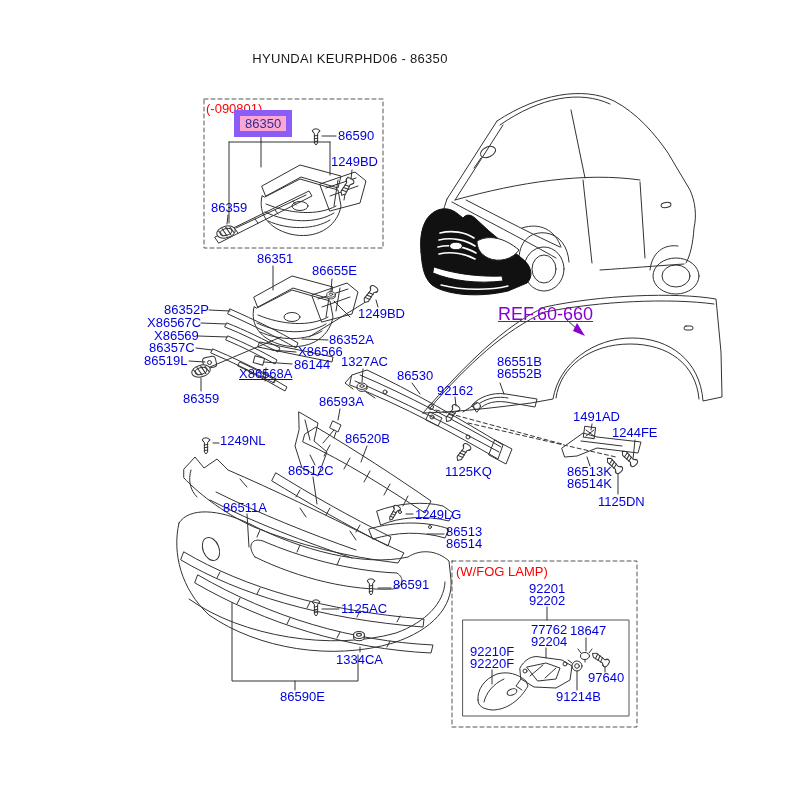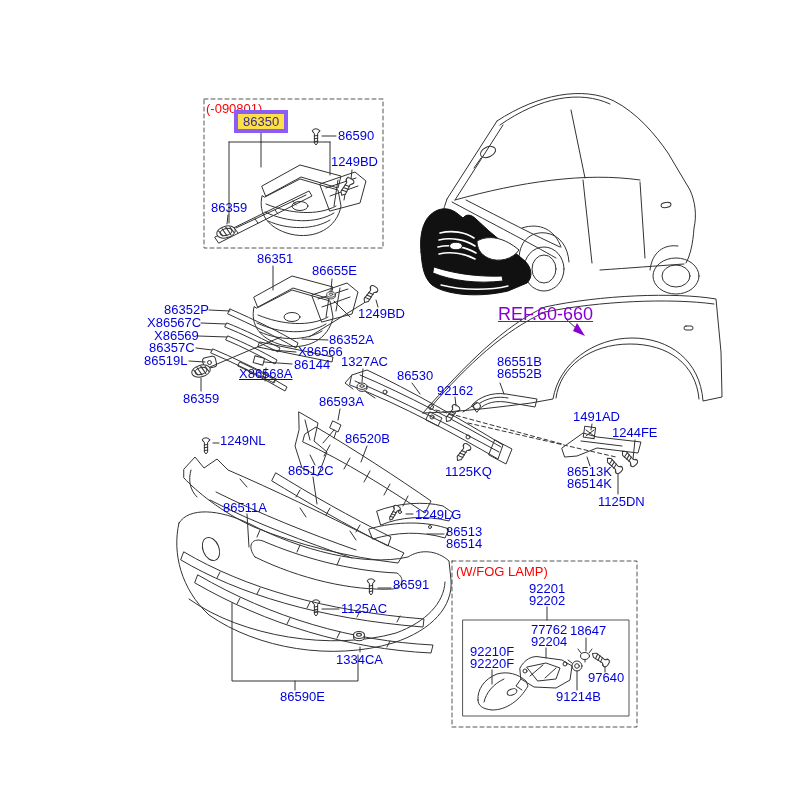--- a/index.html
+++ b/index.html
@@ -4,21 +4,21 @@
 <style>
   html,body{margin:0;padding:0;background:#fff;}
   #canvas{position:relative;width:800px;height:800px;background:#fff;overflow:hidden;
           font-family:"Liberation Sans", sans-serif;}
   #art{position:absolute;left:0;top:0;z-index:0;}
   .lbl{position:absolute;z-index:2;font-size:13px;line-height:13px;color:#0000dd;white-space:nowrap;}
   .pair span{display:block;line-height:12px;}
   .cap{position:absolute;z-index:2;font-size:13px;color:#ff0000;white-space:nowrap;}
   .ref{position:absolute;z-index:2;font-size:18px;color:#8a00d4;text-decoration:underline;white-space:nowrap;cursor:pointer;}
   .hl{position:absolute;z-index:2;font-size:13px;line-height:15px;color:#382a8c;
-      background:#fde047;border:4px solid #8b5cf6;padding:0 5px;white-space:nowrap;}
+      background:#f9a8d4;border:6px solid #8b5cf6;padding:0 5px;white-space:nowrap;}
   .title{position:absolute;z-index:2;left:195px;top:51px;width:310px;text-align:center;
          font-size:13px;color:#1a1a1a;letter-spacing:.3px;}
   .lbl{cursor:pointer;}
 </style>
 </head>
 <body>
 
 <div id="canvas">
 
 <svg id="art" width="800" height="800" viewBox="0 0 800 800">
@@ -234,20 +234,21 @@
       <ellipse cx="585" cy="656" rx="4.5" ry="3.5"></ellipse>
       <path d="M581,653 L578,649 M589,653 L592,649 M585,660 L585,662"></path>
       <circle cx="577" cy="666" r="5"></circle>
           <circle cx="577" cy="666" r="2.3"></circle>
       <path d="M572,663 L568,660"></path>
       <use href="#boltV" transform="translate(606,663) rotate(125)"></use>
     </g>
   </g>
 </svg>
 
+<div class="title">HYUNDAI KEURPHD06 - 86350</div>
 
 <div class="cap" style="left:206px;top:101px;">(-090801)</div>
 <div class="hl" style="left:234px;top:110px;">86350</div>
 
 <div class="lbl" style="left:338px;top:129px;">86590</div>
 <div class="lbl" style="left:331px;top:155px;">1249BD</div>
 <div class="lbl" style="left:211px;top:201px;">86359</div>
 
 <div class="lbl" style="left:257px;top:252px;">86351</div>
 <div class="lbl" style="left:312px;top:264px;">86655E</div>

